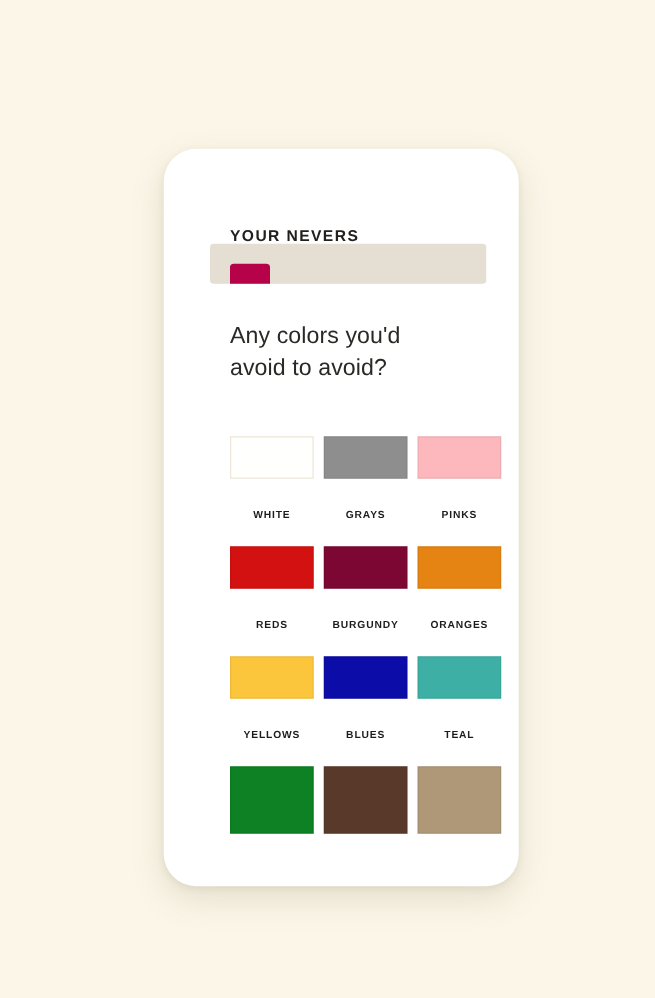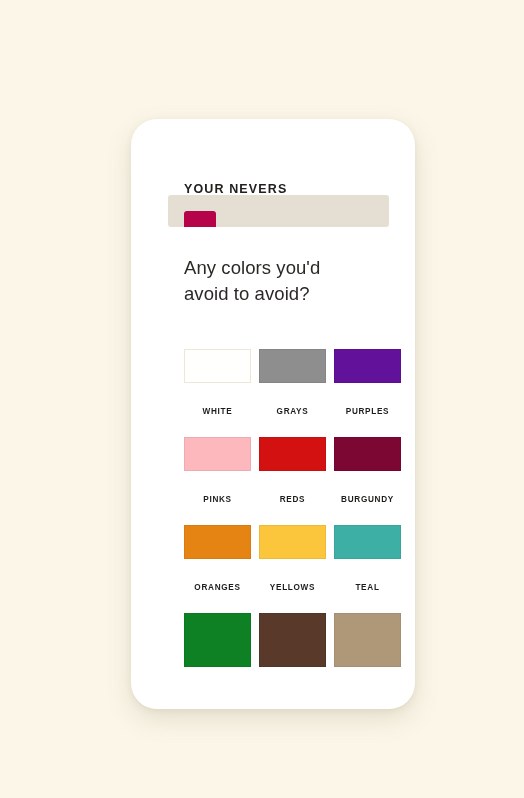--- a/index.html
+++ b/index.html
@@ -128,44 +128,44 @@
   <div id="swatch-grid">
       <div class="swatch-cell">
         <div class="swatch-chip is-white" style="background: rgb(255, 255, 254);"></div>
         <div class="swatch-label">WHITE</div>
       </div>
       <div class="swatch-cell">
         <div class="swatch-chip" style="background: rgb(142, 142, 142);"></div>
         <div class="swatch-label">GRAYS</div>
       </div>
       <div class="swatch-cell">
-        <div class="swatch-chip" style="background: rgb(98, 17, 155);"></div>
-        <div class="swatch-label">PURPLES</div>
-      </div>
-      <div class="swatch-cell">
         <div class="swatch-chip" style="background: rgb(252, 184, 188);"></div>
         <div class="swatch-label">PINKS</div>
       </div>
       <div class="swatch-cell">
         <div class="swatch-chip" style="background: rgb(211, 17, 17);"></div>
         <div class="swatch-label">REDS</div>
       </div>
       <div class="swatch-cell">
         <div class="swatch-chip" style="background: rgb(125, 7, 51);"></div>
         <div class="swatch-label">BURGUNDY</div>
       </div>
       <div class="swatch-cell">
         <div class="swatch-chip" style="background: rgb(229, 132, 18);"></div>
         <div class="swatch-label">ORANGES</div>
       </div>
       <div class="swatch-cell">
         <div class="swatch-chip" style="background: rgb(251, 198, 60);"></div>
         <div class="swatch-label">YELLOWS</div>
       </div>
       <div class="swatch-cell">
+        <div class="swatch-chip" style="background: rgb(12, 12, 168);"></div>
+        <div class="swatch-label">BLUES</div>
+      </div>
+      <div class="swatch-cell">
         <div class="swatch-chip" style="background: rgb(61, 175, 165);"></div>
         <div class="swatch-label">TEAL</div>
       </div>
       <div class="swatch-cell">
         <div class="swatch-chip" style="background: rgb(13, 129, 35);"></div>
       </div>
       <div class="swatch-cell">
         <div class="swatch-chip" style="background: rgb(89, 57, 42);"></div>
       </div>
       <div class="swatch-cell">

